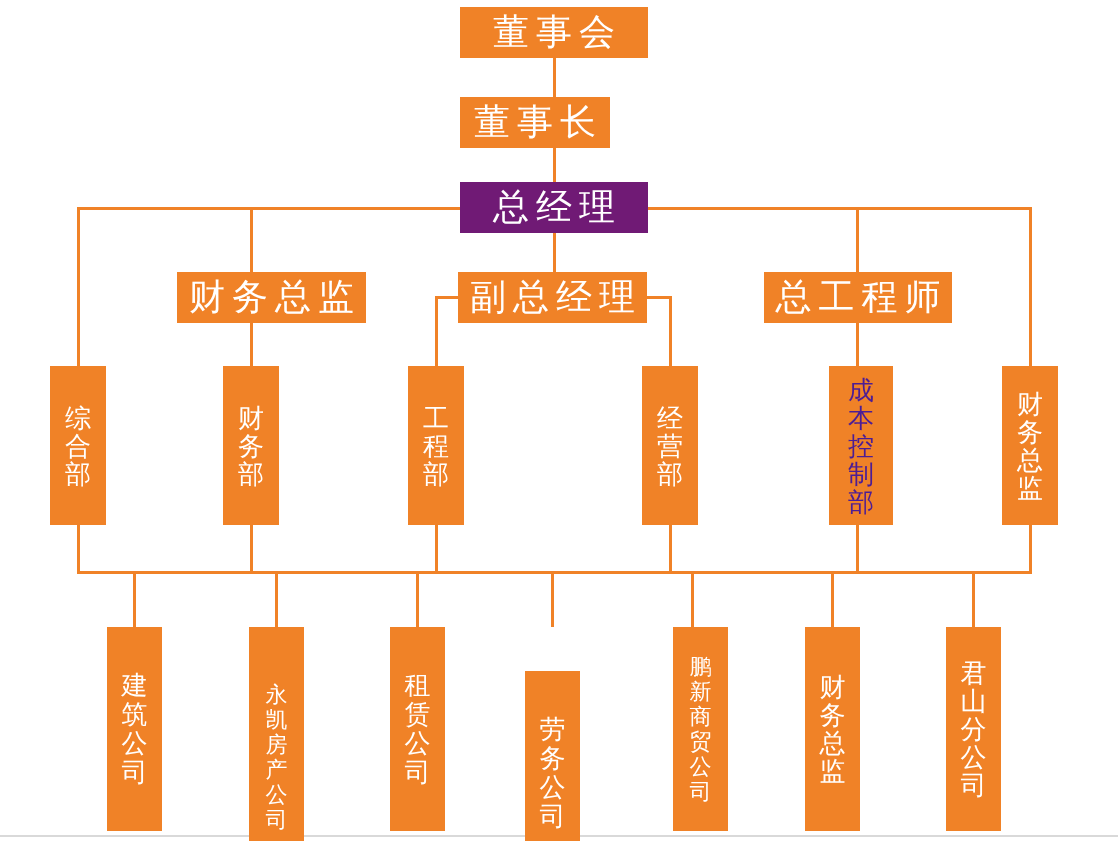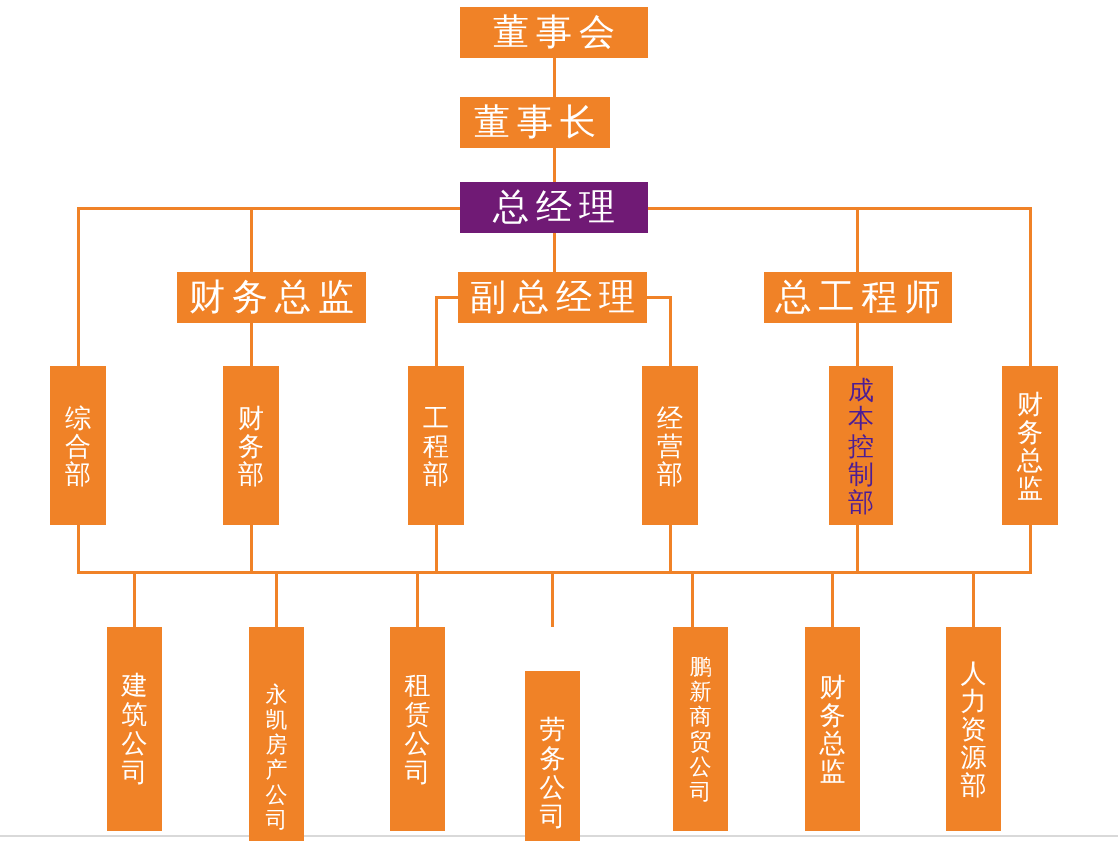--- a/index.html
+++ b/index.html
@@ -99,14 +99,14 @@
     <div class="node v" style="left: 408px; top: 366px; width: 56px; height: 159px; background: rgb(240, 130, 39); color: rgb(255, 255, 255); line-height: 28px;">工程部</div>
     <div class="node v" style="left: 642px; top: 366px; width: 56px; height: 159px; background: rgb(240, 130, 39); color: rgb(255, 255, 255); line-height: 28px;">经营部</div>
     <div class="node v" style="left: 829px; top: 366px; width: 64px; height: 159px; background: rgb(240, 130, 39); color: #4c1d95; line-height: 28px;">成本控制部</div>
     <div class="node v" style="left: 1002px; top: 366px; width: 56px; height: 159px; background: rgb(240, 130, 39); color: rgb(255, 255, 255); line-height: 28px;">财务总监</div>
     <div class="node v" style="left: 107px; top: 627px; width: 55px; height: 204px; background: rgb(240, 130, 39); color: rgb(255, 255, 255); line-height: 29px;">建筑公司</div>
     <div class="node v v6" style="left: 249px; top: 627px; width: 55px; height: 260px; background: rgb(240, 130, 39); color: rgb(255, 255, 255); line-height: 25px;">永凯房产公司</div>
     <div class="node v" style="left: 390px; top: 627px; width: 55px; height: 204px; background: rgb(240, 130, 39); color: rgb(255, 255, 255); line-height: 29px;">租赁公司</div>
     <div class="node v" style="left: 525px; top: 627px; width: 55px; height: 204px; background: rgb(240, 130, 39); color: rgb(255, 255, 255); line-height: 29px; margin-top: 44px;">劳务公司</div>
     <div class="node v v6" style="left: 665px; top: 627px; width: 55px; height: 204px; background: rgb(240, 130, 39); color: rgb(255, 255, 255); line-height: 25px; margin-left: 8px;">鹏新商贸公司</div>
     <div class="node v" style="left: 805px; top: 627px; width: 55px; height: 204px; background: rgb(240, 130, 39); color: rgb(255, 255, 255); line-height: 28px;">财务总监</div>
-    <div class="node v" style="left: 946px; top: 627px; width: 55px; height: 204px; background: rgb(240, 130, 39); color: rgb(255, 255, 255); line-height: 28px;">人力资源部</div>
+    <div class="node v" style="left: 946px; top: 627px; width: 55px; height: 204px; background: rgb(240, 130, 39); color: rgb(255, 255, 255); line-height: 28px;">君山分公司</div>
   </div>
 
 </body></html>

